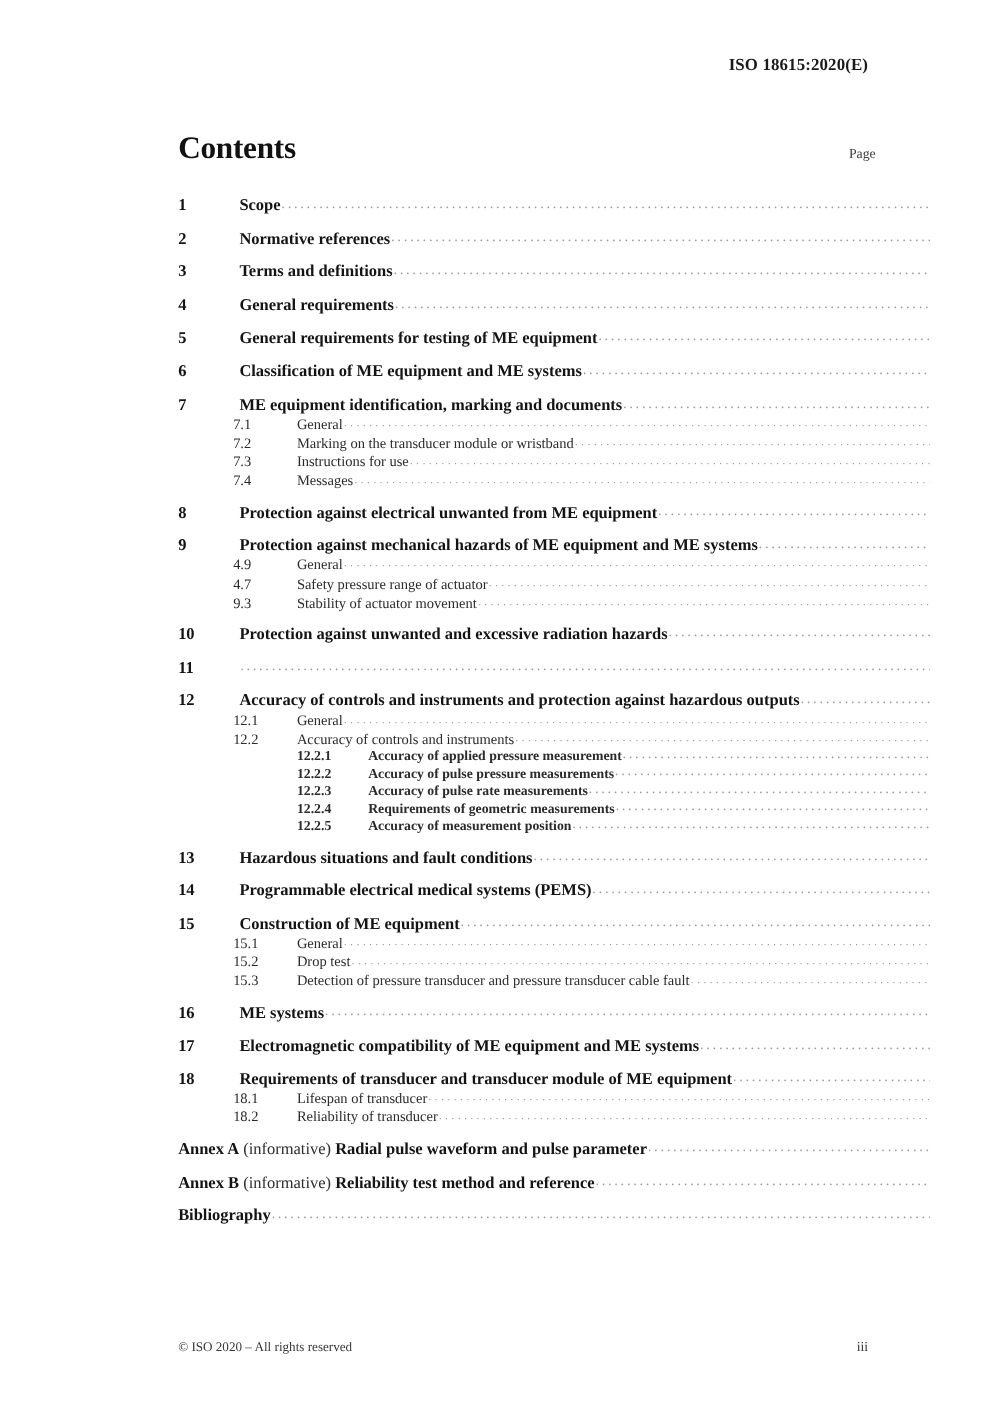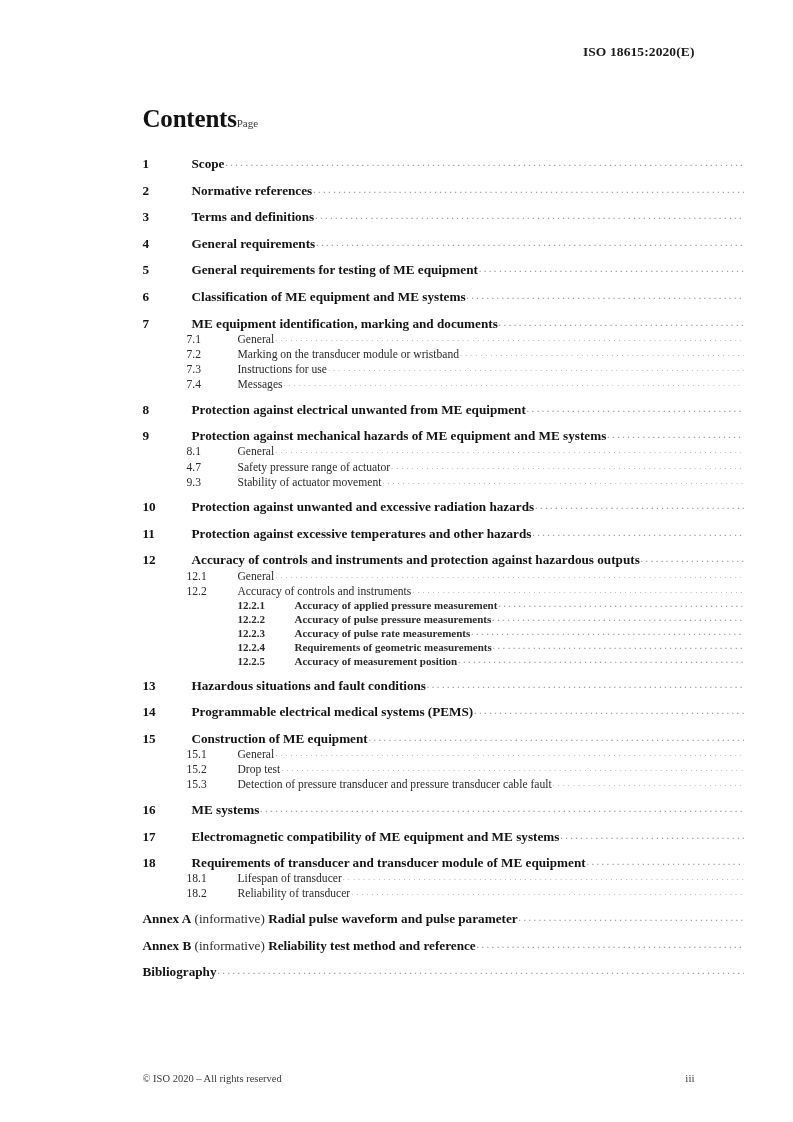--- a/index.html
+++ b/index.html
@@ -36,21 +36,21 @@
   }
 
   
   .title-row {
     position: absolute;
     top: 106px;
     left: 93px;
     right: 43px;
     display: flex;
     align-items: flex-end;
-    justify-content: flex-start;
+    justify-content: space-between;
   }
   .contents-title {
     font-family: "Liberation Serif", "DejaVu Serif", serif;
     font-weight: bold;
     font-size: 25px;
     line-height: 1;
     letter-spacing: -0.2px;
     color: #121212;
   }
   .page-label {
@@ -254,21 +254,21 @@
         <span class="leader"></span>
         <span class="pg">4</span>
       </div>
       <div class="toc-row lvl1">
         <span class="num">9</span>
         <span class="txt">Protection against mechanical hazards of ME equipment and ME systems</span>
         <span class="leader"></span>
         <span class="pg">4</span>
       </div>
       <div class="toc-row lvl2 tight">
-        <span class="num">8.1</span>
+        <span class="num">4.9</span>
         <span class="txt">General</span>
         <span class="leader"></span>
         <span class="pg">4</span>
       </div>
       <div class="toc-row lvl2">
         <span class="num">4.7</span>
         <span class="txt">Safety pressure range of actuator</span>
         <span class="leader"></span>
         <span class="pg">4</span>
       </div>
@@ -279,21 +279,20 @@
         <span class="pg">4</span>
       </div>
       <div class="toc-row lvl1">
         <span class="num">10</span>
         <span class="txt">Protection against unwanted and excessive radiation hazards</span>
         <span class="leader"></span>
         <span class="pg">4</span>
       </div>
       <div class="toc-row lvl1">
         <span class="num">11</span>
-        <span class="txt">Protection against excessive temperatures and other hazards</span>
         <span class="leader"></span>
         <span class="pg">5</span>
       </div>
       <div class="toc-row lvl1">
         <span class="num">12</span>
         <span class="txt">Accuracy of controls and instruments and protection against hazardous outputs</span>
         <span class="leader"></span>
         <span class="pg">5</span>
       </div>
       <div class="toc-row lvl2 tight">

